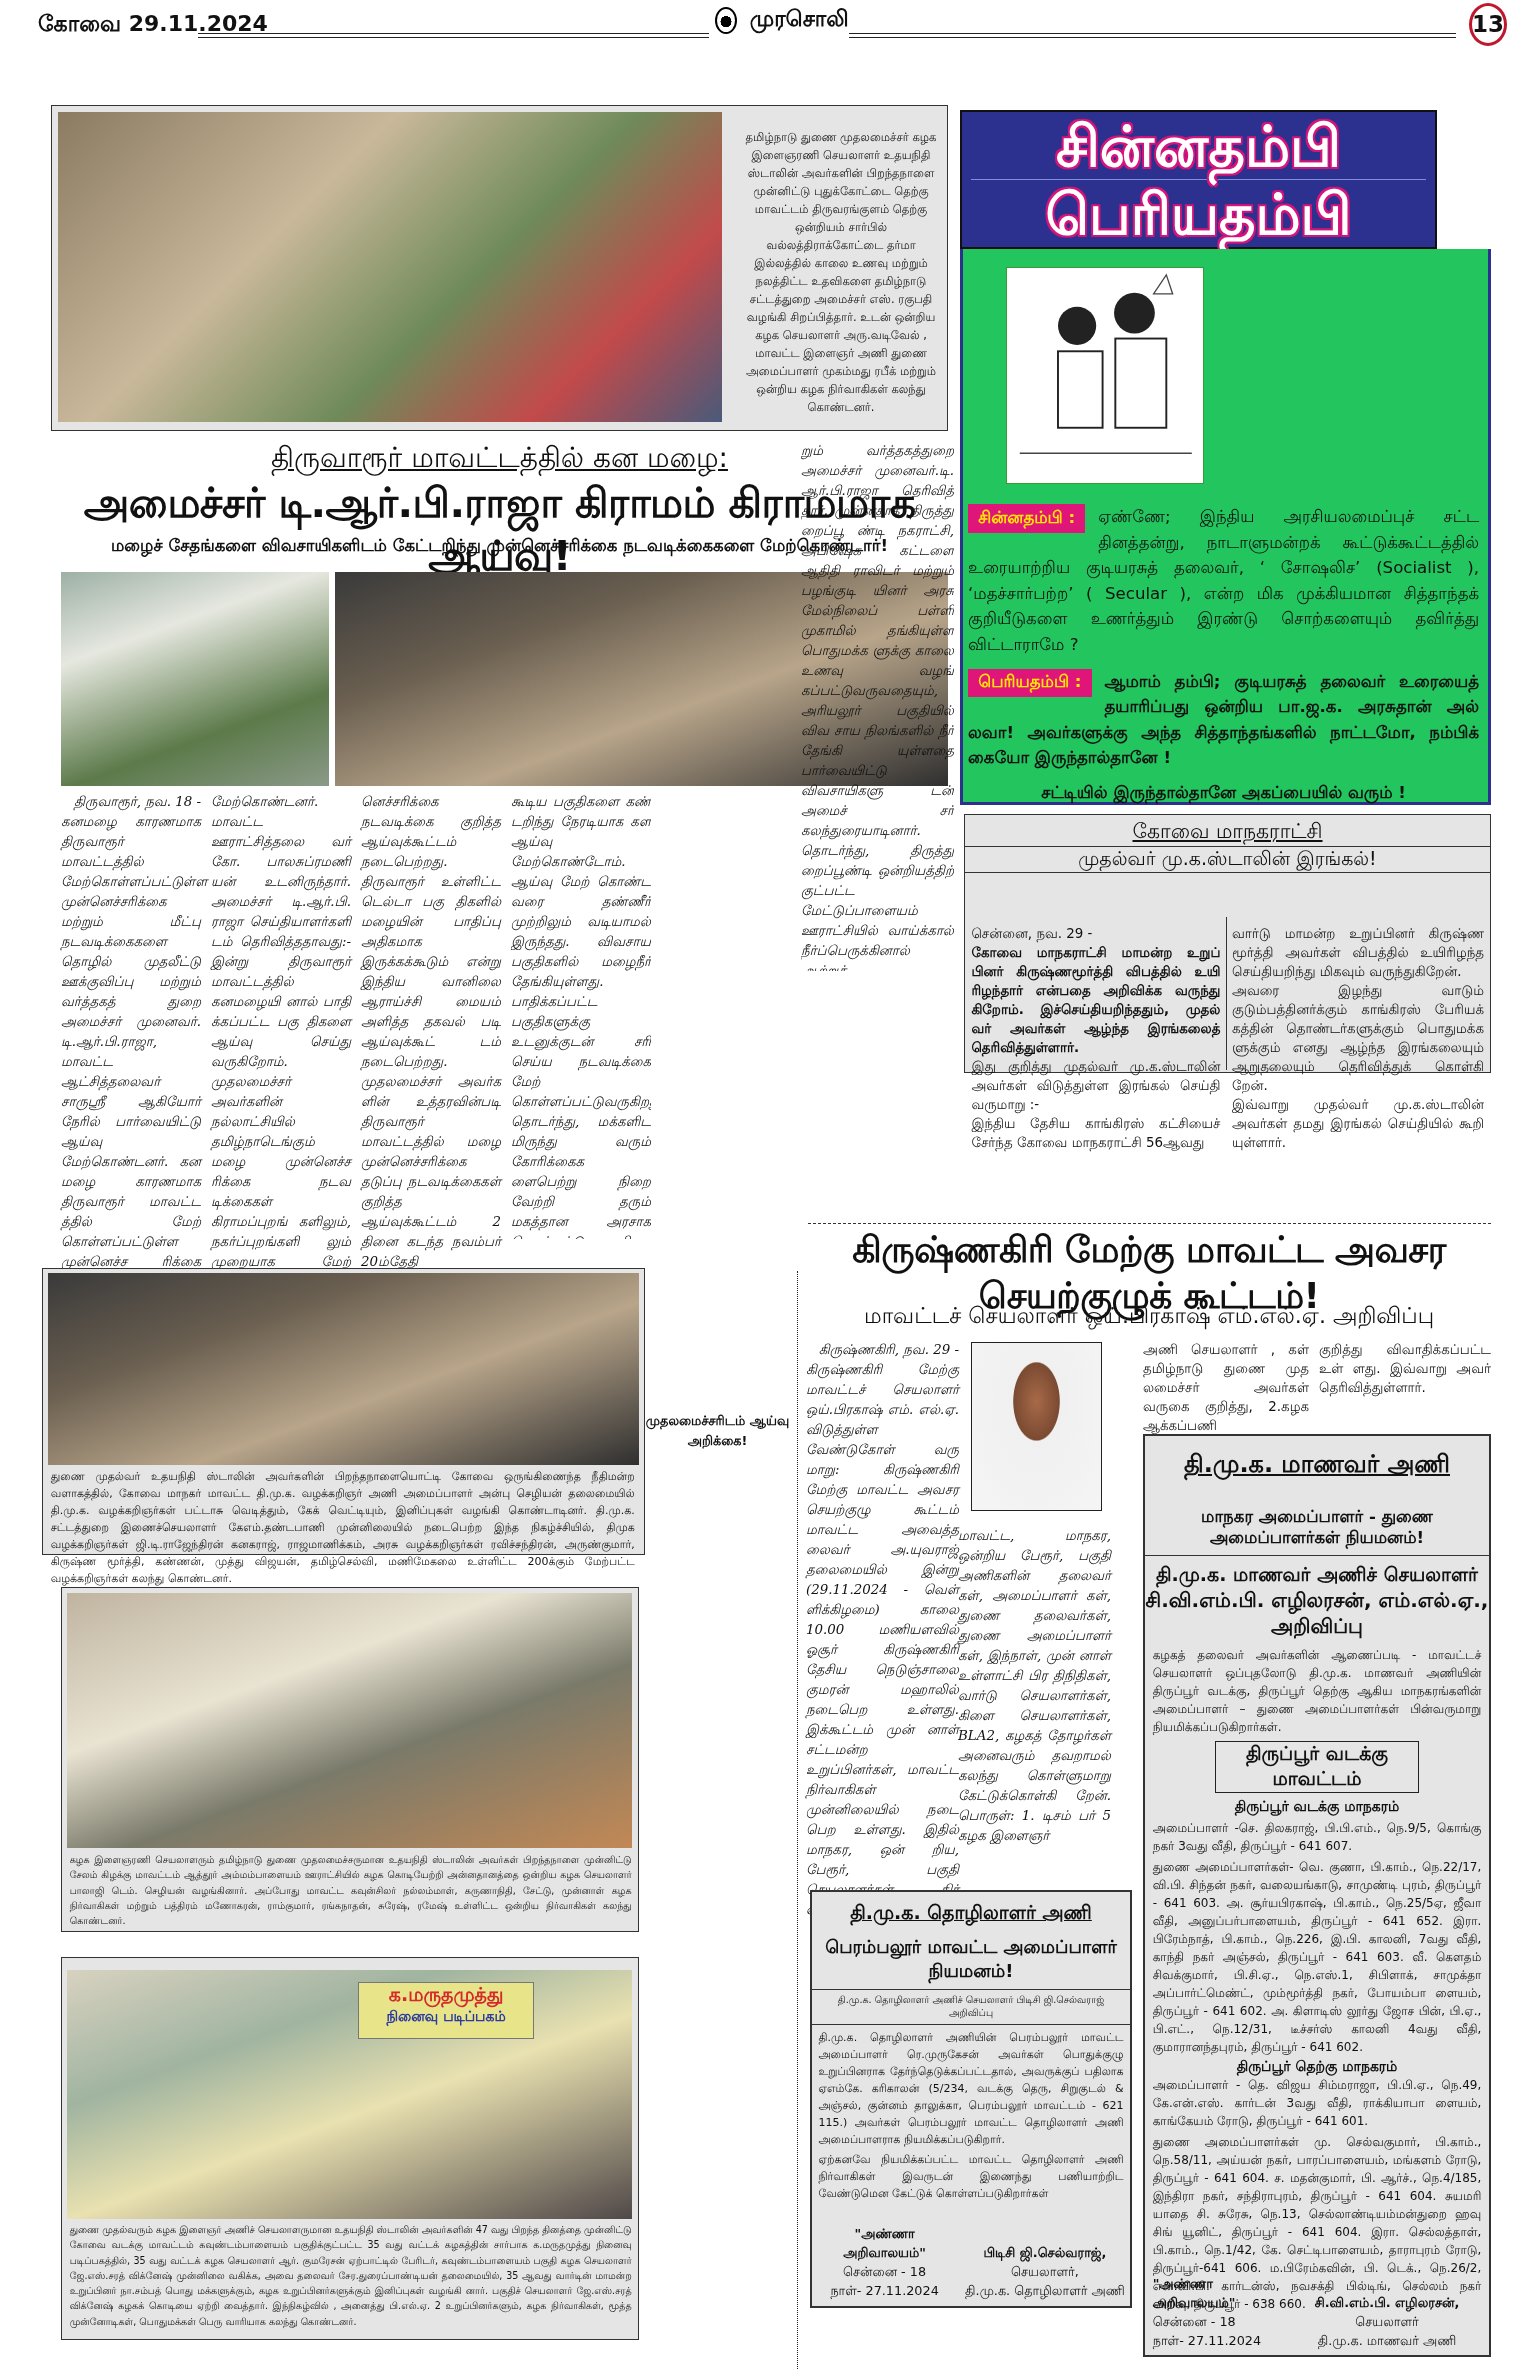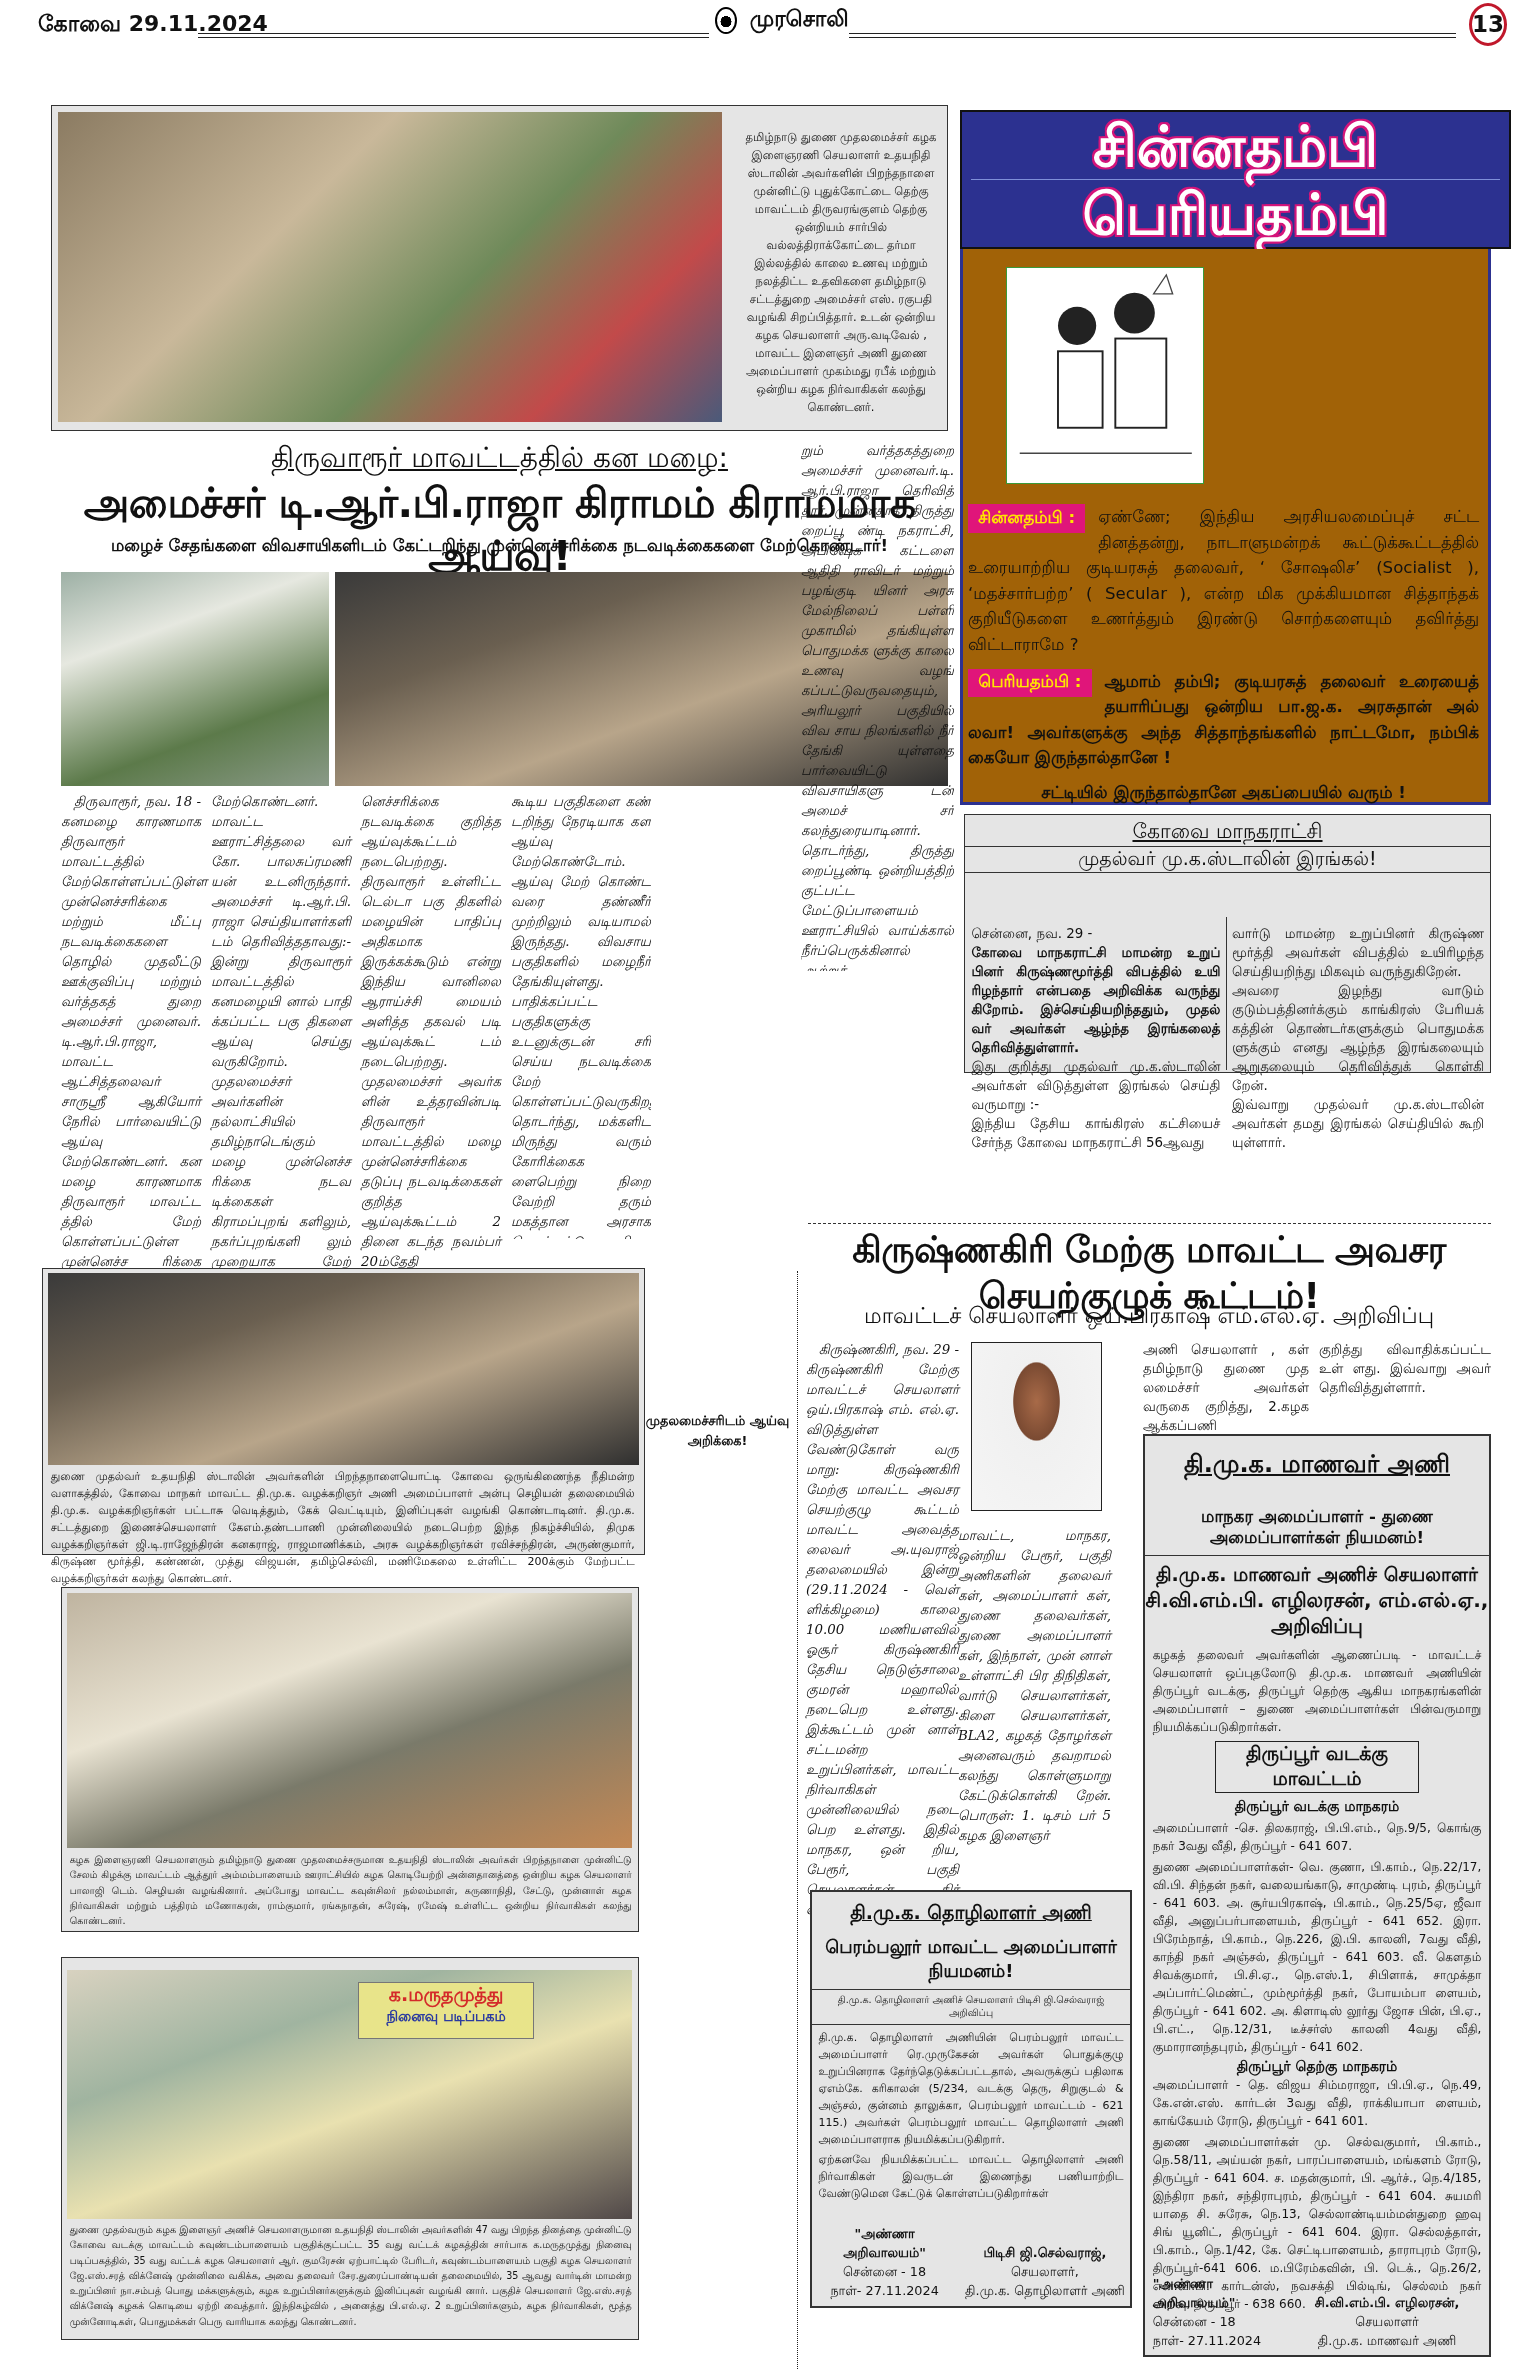--- a/index.html
+++ b/index.html
@@ -20,21 +20,21 @@
   .portrait { background: radial-gradient(ellipse at 50% 35%, #a86a48 0%, #7a4a32 25%, #f0f0f0 26%, #f5f5f5 100%); }
   .caption { font-size: 11.5px; line-height: 18px; text-align: center; }
   .body-text { font-size: 13.4px; line-height: 20px; text-align: justify; font-family: "DejaVu Serif", serif; font-style: italic; }
   .body-sans { font-size: 13.4px; line-height: 19px; text-align: justify; }
   .headline-kicker { font-size: 28px; text-align: center; text-decoration: underline; }
   .headline-main { font-size: 41px; font-weight: bold; text-align: center; letter-spacing: -0.6px; }
   .sub-deck { font-size: 16.6px; font-weight: bold; text-align: center; }
   .cartoon-panel { background: #2c3190; border: 2.6px solid #111; }
   .cartoon-title { color: #fff; font-weight: bold; font-size: 56px; text-align: center; text-shadow: 1.9px 1.9px 0 #d4147a, -1.9px -1.9px 0 #d4147a, 1.9px -1.9px 0 #d4147a, -1.9px 1.9px 0 #d4147a; }
   .cartoon-sep { height: 1.9px; background: #7f8fd8; margin: 0 9px; }
-  .cartoon-body { background: #a16207; border: 3.8px solid #2c3190; border-top: none; text-decoration: underline; }
+  .cartoon-body { background: #22c55e; border: 3.8px solid #2c3190; border-top: none; text-decoration: underline; }
   .speaker { display: inline-block; background: #e0157a; color: #ffe600; font-weight: bold; font-size: 16.6px; padding: 3.8px 10.2px; }
   .dialogue { font-size: 16.6px; line-height: 25.5px; text-align: justify; }
   .dialogue.bold { font-weight: bold; }
   .notice-head { font-size: 37px; font-weight: bold; text-align: center; letter-spacing: -0.6px; }
   .dotted-v { border-left: 1.9px dotted #222; }
   .dashed-h { border-top: 1.9px dashed #333; }
   .small-caption { font-size: 11px; line-height: 17px; text-align: justify; }
   .center { text-align: center; }
   .bold { font-weight: bold; }
   .underline { text-decoration: underline; }
@@ -81,21 +81,21 @@
   <div class="body-text">கூடிய பகுதிகளை கண் டறிந்து நேரடியாக கள ஆய்வு மேற்கொண்டோம். ஆய்வு மேற் கொண்ட வரை தண்ணீர் முற்றிலும் வடியாமல் இருந்தது. விவசாய பகுதிகளில் மழைநீர் தேங்கியுள்ளது. பாதிக்கப்பட்ட பகுதிகளுக்கு உடனுக்குடன் சரி செய்ய நடவடிக்கை மேற் கொள்ளப்பட்டுவருகிறது. தொடர்ந்து, மக்களிட மிருந்து வரும் கோரிக்கைக ளைபெற்று நிறை வேற்றி தரும் மகத்தான அரசாக செயல்பட்டு வருகிறது திராவிட மாடல் அரசு. இதுவரை நாங்கள் ஆய்வு மேற்கொண்டதில் ஏறத்தாழ 200 முதல் 300 ஹெக்டேர் விவசாய பரப்பு பாதிப்படைந்துள் ளது என எதிர்பார்க்கப்படு கிறது. இம்மழை நாளை நின்று விட்டால் பெரும் பாதிப்பு இருக்காது என நம்புகிறோம். நாளை அல் லது நாளை மறுநாள் நீடித் தால் பாதிப்பு இருக்கும். இன்றைய தினம் நாங்கள் ஆய்வு மேற்கொண்ட அறிக்கையினை இன்று மாலையே தமிழ்நாடு முத லமைச்சர் அவர்களுக்கு வழங்கவுள்ளேன். அதே போல் திருவாரூர் மாவட் டத்திற்கு நிய மிக்கப்பட்ட மூத்த கணிப்பாய்வு அலுவலர் தனியாக ஆய்வு மேற்கொண்டு வருகிறார்கள். எனவே அனைத்து துறையினரும் இந்த ஆட்சி யில் மிகச்சிறப்பான முறை யில் முன்னெச்சரிக்கை நட வடிக்கைகளை மேற்கொண்டு வருகி றோம். விவசாய மக்க ளுக்கு தேவையான அனைத்து உதவிகளையும் இந்த அரசாங்கம் செய்து கொடுக்கும். ஆகாயத்தா மரை அடைப்பும் ஜேசிபி கொண்டு தொடர்ந்து அகற்றி வருகிறோம். பொதுவாக தாழ்வான பகு திகளில் வசிக்கும் மக்களை நிவாரண முகாம்களில் தங் க வைக்கப்பட்டுள்ளார் கள். மேலும் நீர்நிலை களுக்கு அருகில் வசிக்;கும் மக்களுக்கு மாற்று பட்டா வழங்கி, நீர்நிலை களுக்கு அருகில் மக்கள் குடியேறி இருப்பதனை குறைந்து வருகிறோம் என தொழில் முதலீட்டு ஊக்குவிப்பு மற்</div>
 </div>
 <div class="abs" style="left:641px;top:1411px;width:153px;">
   <div class="bold center" style="font-size:12.8px;line-height:20.4px;">முதலமைச்சரிடம் ஆய்வு அறிக்கை!</div>
 </div>
 <div class="abs" style="left:801px;top:441px;width:153px;height:530px;overflow:hidden;">
   <div class="body-text">றும் வர்த்தகத்துறை அமைச்சர் முனைவர்.டி. ஆர்.பி.ராஜா தெரிவித் தார். முன்னதாக, திருத்து றைப்பூ ண்டி நகராட்சி, அபிஷேக கட்டளை ஆதிதி ராவிடர் மற்றும் பழங்குடி யினர் அரசு மேல்நிலைப் பள்ளி முகாமில் தங்கியுள்ள பொதுமக்க ளுக்கு காலை உணவு வழங் கப்பட்டுவருவதையும், அரியலூர் பகுதியில் விவ சாய நிலங்களில் நீர் தேங்கி யுள்ளதை பார்வையிட்டு விவசாயிகளு டன் அமைச் சர் கலந்துரையாடினார். தொடர்ந்து, திருத்து றைப்பூண்டி ஒன்றியத்திற் குட்பட்ட மேட்டுப்பாளையம் ஊராட்சியில் வாய்க்கால் நீர்ப்பெருக்கினால் ஆற்றுக் கரையோரங்களில் வெள்ளம் அகற்றப்பட்டு வருவதையும், விளாங்காடு பகுதியில் மழைநீர் சூழ்ந்துள்ளதனை அகற்றப்பட்டுவருவதனையும், இராமநாதபுரம் பகுதி யினையும் தொழில் முத லீட்டு ஊக்குவிப்பு மற்றும் வர்த்தகத்துறை அமைச்சர் முனைவர்.டி.ஆர்.பி.ராஜா பார்வையிட்டார். இந்நிகழ்வுகளில், திருத் துறைப்பூண்டி நகர்மன்றத்த லைவர் திருமதி.கவிதா பாண்டியன், வட்டாட்சியர் குரு மூர்த்தி உள்ளிட்ட அரசு அலுவலர்கள், உள் ளாட்சி அமைப்பின் பிரதி நிதிகள் கலந்து கொண்ட னர்.</div>
 </div>
 <div class="abs dotted-v" style="left:797px;top:1271px;height:1098px;"></div>
 
-<div class="abs cartoon-panel" style="left:960px;top:110px;width:551px;height:139px;">
+<div class="abs cartoon-panel" style="left:960px;top:110px;width:477px;height:139px;">
   <div class="cartoon-title" style="line-height:64px;margin-top:2.6px;">சின்னதம்பி</div>
   <div class="cartoon-sep"></div>
   <div class="cartoon-title" style="line-height:70px;">பெரியதம்பி</div>
 </div>
 <div class="abs cartoon-body" style="left:960px;top:249px;width:531px;height:556px;">
   <div class="abs" style="left:43px;top:18px;width:198px;height:217px;border:1.3px solid #3a9a3a;background:#fff;">
     <svg width="195" height="215" viewBox="0 0 306 336">
       <circle cx="110" cy="90" r="30" fill="#222"></circle>
       <circle cx="200" cy="70" r="32" fill="#222"></circle>
       <rect x="80" y="130" width="70" height="120" fill="none" stroke="#222" stroke-width="3"></rect>

